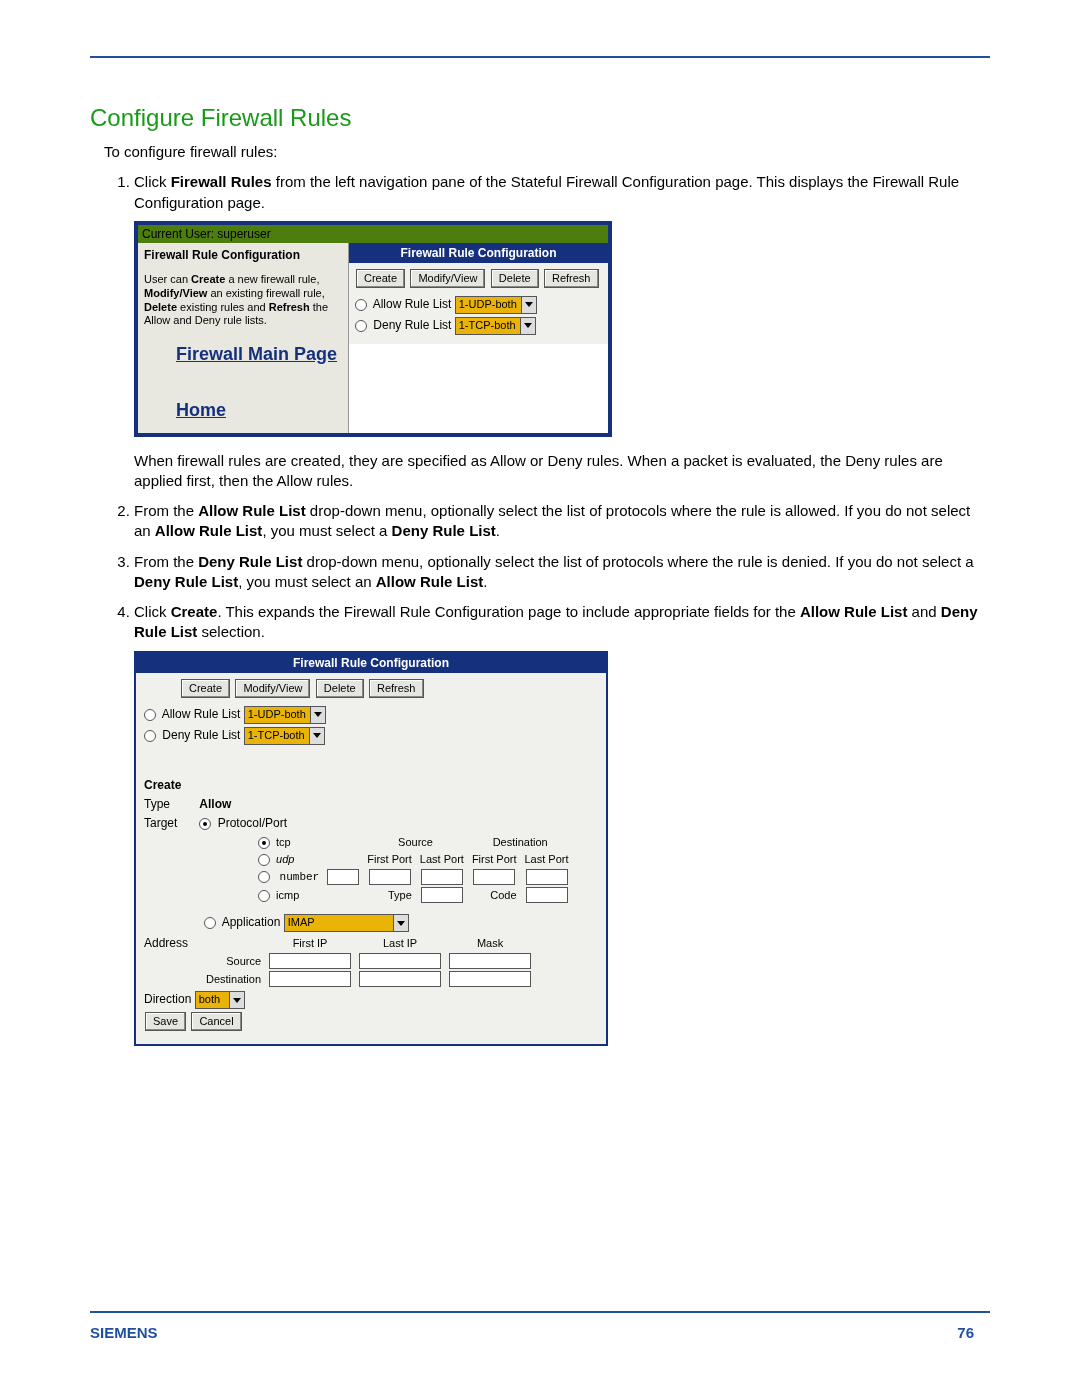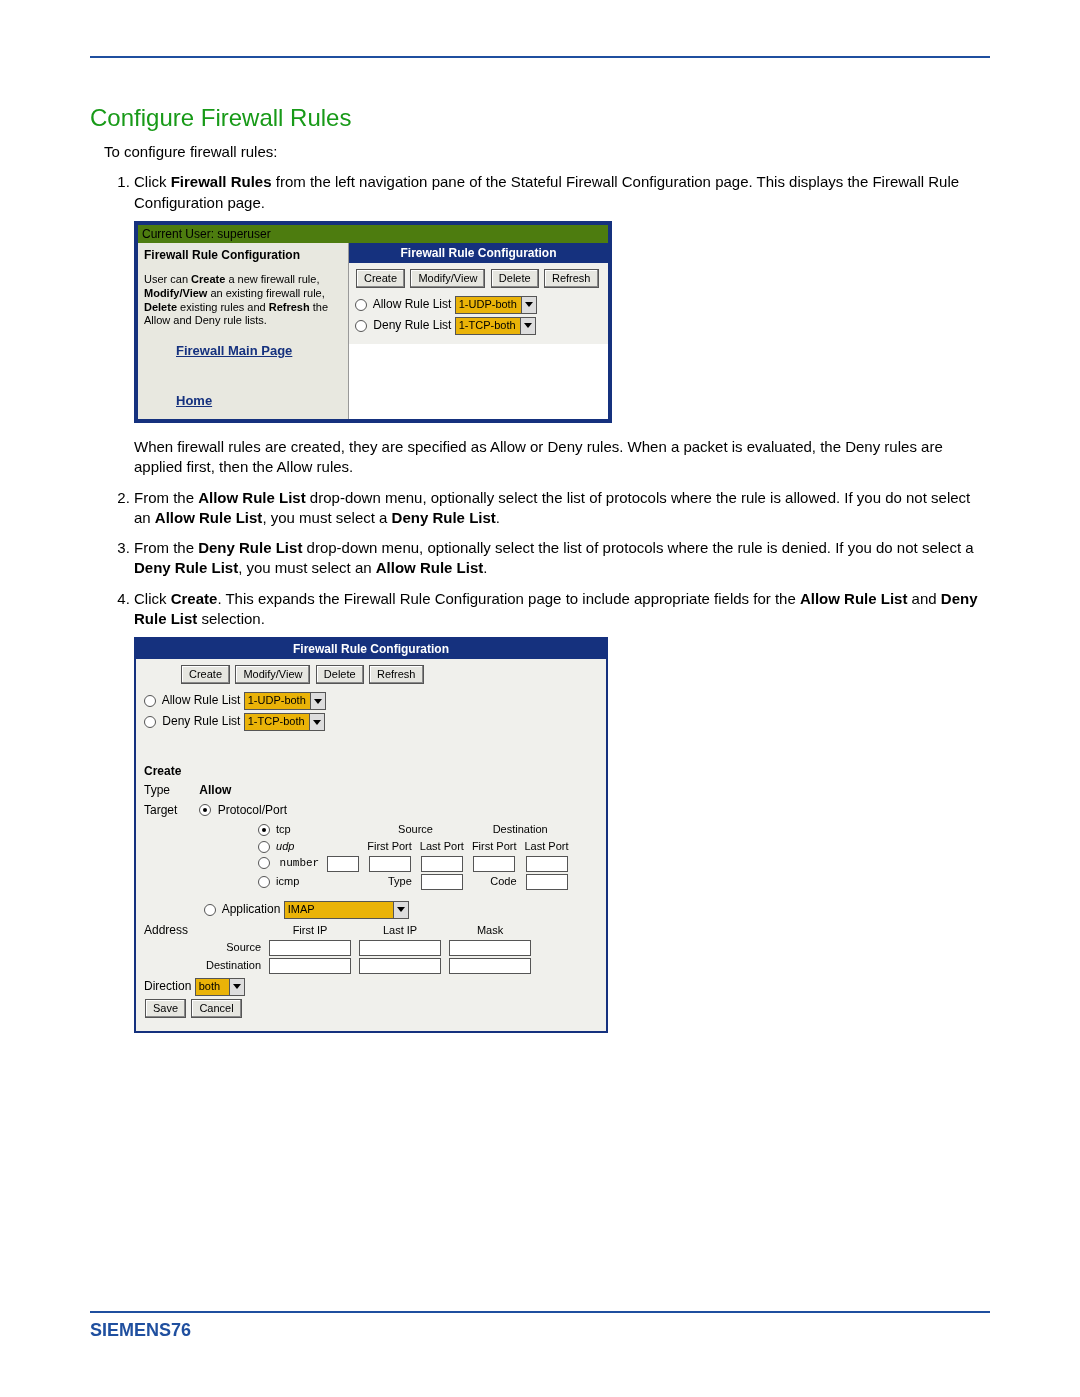--- a/index.html
+++ b/index.html
@@ -81,21 +81,21 @@
     box-sizing: border-box;
   }
   .shot1 .sidebar .side-title {
     font-weight: bold;
     margin-bottom: 10px;
   }
   .shot1 .sidebar p { margin: 0 0 14px 0; font-size: 11px; line-height: 1.25; }
   .shot1 .sidebar a {
     color: #15317e;
     text-decoration: underline;
-    font-size: 13px;
+    font-size: 18px;
     display: block;
     margin-top: 6px;
     font-weight: bold;
     padding-left: 32px;
   }
   .shot1 .right-col {
     flex: 1;
     background: #fff;
     border-left: 1px solid #999;
   }
@@ -183,26 +183,27 @@
     font-size: 12px;
     background: #f0f0ec;
   }
   .shot2 .panel-body { padding: 6px 8px 10px 8px; }
   .shot2 .lbl { display: inline-block; }
   .shot2 table.small { font-size: 11px; border-collapse: collapse; }
   .shot2 table.small td { padding: 1px 4px; text-align: center; }
 
   .page-footer {
     position: absolute;
-    left: 90px; right: 90px;
+    left: 90px; right: 106px;
     bottom: 56px;
     font-weight: bold;
     color: #1f4f9f;
-    font-size: 18px;
+    font-size: 15px;
     display: flex;
+    justify-content: space-between;
   }
 </style>
 </head>
 <body>
 
 <div class="page">
   <hr class="hr-top">
 
   <h2 class="section-title">Configure Firewall Rules</h2>
 

